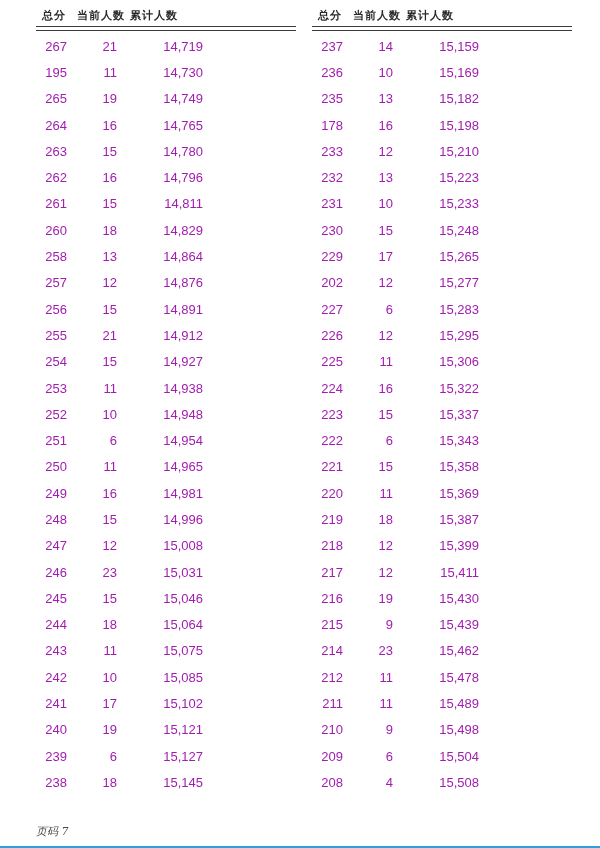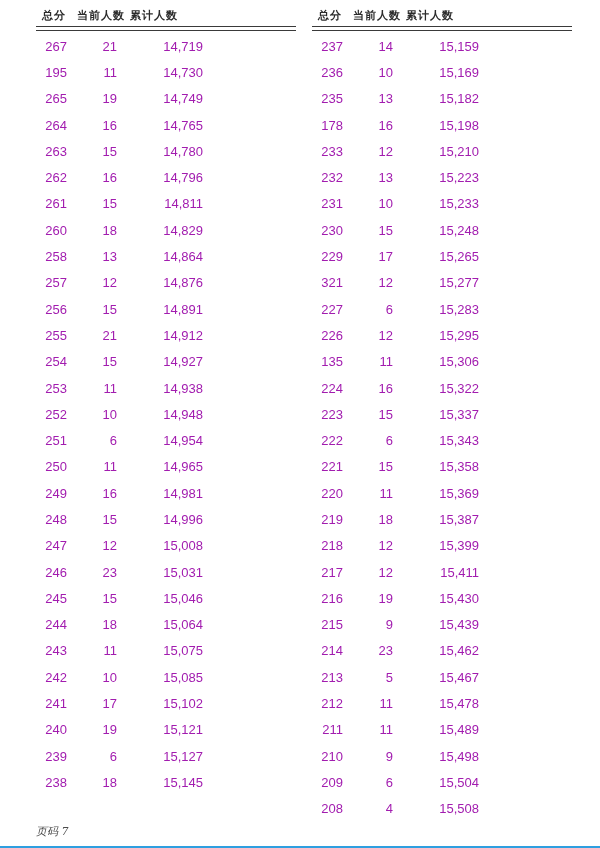--- a/index.html
+++ b/index.html
@@ -285,36 +285,36 @@
             <div class="cell c0">230</div>
             <div class="cell c1">15</div>
             <div class="cell c2">15,248</div>
           </div>
           <div class="row">
             <div class="cell c0">229</div>
             <div class="cell c1">17</div>
             <div class="cell c2">15,265</div>
           </div>
           <div class="row">
-            <div class="cell c0">321</div>
+            <div class="cell c0">202</div>
             <div class="cell c1">12</div>
             <div class="cell c2">15,277</div>
           </div>
           <div class="row">
             <div class="cell c0">227</div>
             <div class="cell c1">6</div>
             <div class="cell c2">15,283</div>
           </div>
           <div class="row">
             <div class="cell c0">226</div>
             <div class="cell c1">12</div>
             <div class="cell c2">15,295</div>
           </div>
           <div class="row">
-            <div class="cell c0">135</div>
+            <div class="cell c0">225</div>
             <div class="cell c1">11</div>
             <div class="cell c2">15,306</div>
           </div>
           <div class="row">
             <div class="cell c0">224</div>
             <div class="cell c1">16</div>
             <div class="cell c2">15,322</div>
           </div>
           <div class="row">
             <div class="cell c0">223</div>
@@ -360,25 +360,20 @@
             <div class="cell c0">215</div>
             <div class="cell c1">9</div>
             <div class="cell c2">15,439</div>
           </div>
           <div class="row">
             <div class="cell c0">214</div>
             <div class="cell c1">23</div>
             <div class="cell c2">15,462</div>
           </div>
           <div class="row">
-            <div class="cell c0">213</div>
-            <div class="cell c1">5</div>
-            <div class="cell c2">15,467</div>
-          </div>
-          <div class="row">
             <div class="cell c0">212</div>
             <div class="cell c1">11</div>
             <div class="cell c2">15,478</div>
           </div>
           <div class="row">
             <div class="cell c0">211</div>
             <div class="cell c1">11</div>
             <div class="cell c2">15,489</div>
           </div>
           <div class="row">

